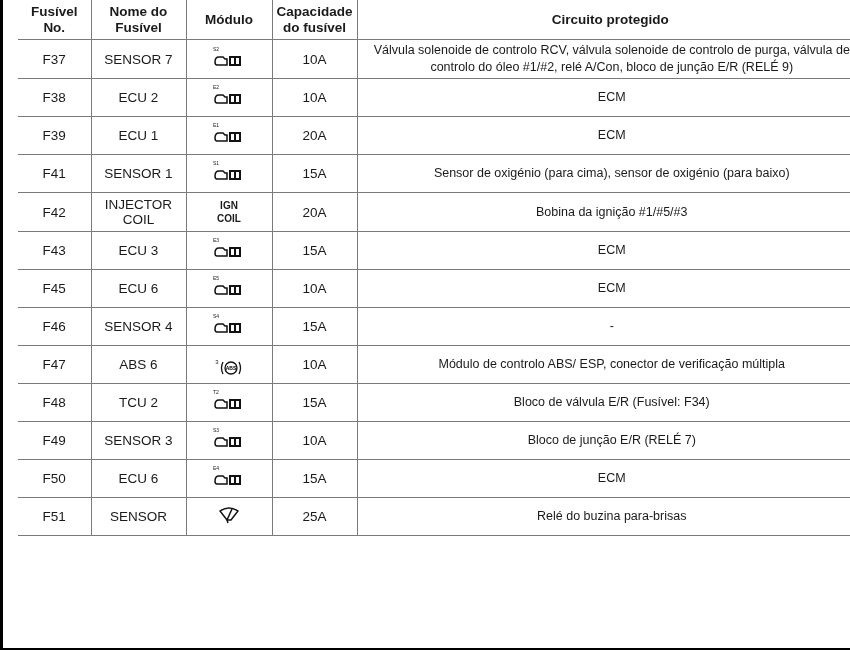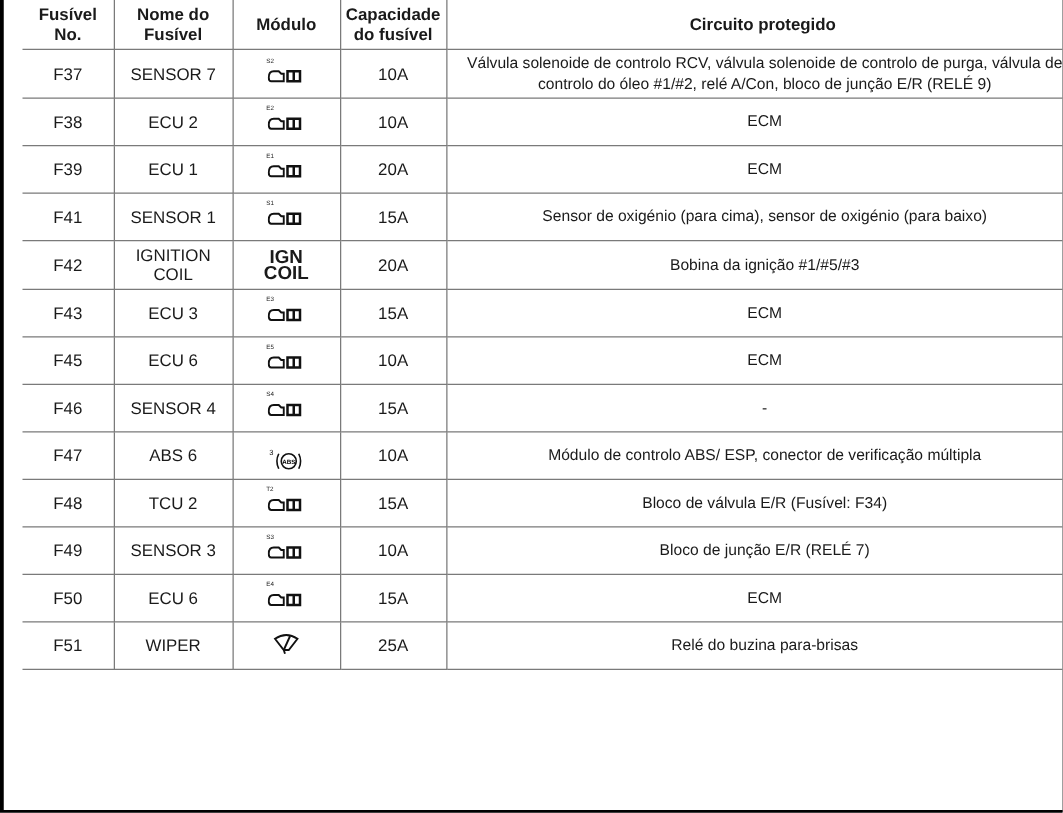--- a/index.html
+++ b/index.html
@@ -9,21 +9,21 @@
     col.c1 { width: 73px; } col.c2 { width: 95px; } col.c3 { width: 86px; } col.c4 { width: 85px; } col.c5 { width: 506px; }
     th, td { border: 1px solid #7a7a7a; padding: 0; vertical-align: middle; }
     th { font-weight: bold; font-size: 13.5px; line-height: 16px; text-align: center; height: 39px; border-top: none; }
     td { font-size: 13.5px; height: 37px; text-align: center; }
     td.circ { text-align: center; padding-left: 3px; font-size: 12.5px; line-height: 17px; }
     tr.tall td { height: 38px; }
     td.name { line-height: 15px; }
     th:first-child, td:first-child { border-left: none; }
     th:last-child, td:last-child { border-right: none; }
     .sym-text { font-weight: bold; font-size: 10.5px; line-height: 13px; }
-    .sym-text.lg { font-size: 15px; }
+    .sym-text.lg { font-size: 10px; }
     .ecu-icon { display: inline-flex; align-items: flex-end; position: relative; height: 18px; }
     .ecu-icon .tag { position: absolute; top: -3px; left: -1px; font-size: 5px; font-family: "Liberation Sans", sans-serif; }
     svg { display: block; }
   </style>
 </head>
 <body>
 
 <div class="frame">
 <table>
   <colgroup>
@@ -98,21 +98,21 @@
                 <rect x="15" y="3" width="12" height="10" fill="#111"></rect>
                 <rect x="17" y="5" width="3" height="6" fill="#fff"></rect>
                 <rect x="22" y="5" width="3" height="6" fill="#fff"></rect>
               </svg>
 </span></td>
           <td>15A</td>
           <td class="circ">Sensor de oxigénio (para cima), sensor de oxigénio (para baixo)</td>
         </tr>
         <tr class="tall">
           <td>F42</td>
-          <td class="name"><span>IGNITION</span><br><span>COIL</span></td>
+          <td class="name"><span>INJECTOR</span><br><span>COIL</span></td>
           <td>
             <div class="sym-text lg"><span>IGN</span><br><span>COIL</span></div>
           </td>
           <td>20A</td>
           <td class="circ">Bobina da ignição #1/#5/#3</td>
         </tr>
         <tr>
           <td>F43</td>
           <td>ECU 3</td>
           <td><span class="ecu-icon">
@@ -211,21 +211,21 @@
                 <rect x="15" y="3" width="12" height="10" fill="#111"></rect>
                 <rect x="17" y="5" width="3" height="6" fill="#fff"></rect>
                 <rect x="22" y="5" width="3" height="6" fill="#fff"></rect>
               </svg>
 </span></td>
           <td>15A</td>
           <td class="circ">ECM</td>
         </tr>
         <tr>
           <td>F51</td>
-          <td>WIPER</td>
+          <td>SENSOR</td>
           <td><span style="display:inline-block"><svg width="22" height="18" viewBox="0 0 22 18">
                 <path d="M2 5 q9-6 18 0 l-7 9 h-4 z" fill="none" stroke="#111" stroke-width="1.5"></path>
                 <line x1="9" y1="14" x2="14" y2="3" stroke="#111" stroke-width="1.5"></line>
                 <line x1="9" y1="14" x2="10" y2="17" stroke="#111" stroke-width="1.5"></line>
               </svg></span></td>
           <td>25A</td>
           <td class="circ">Relé do buzina para-brisas</td>
         </tr>
       </tbody>
 </table>

